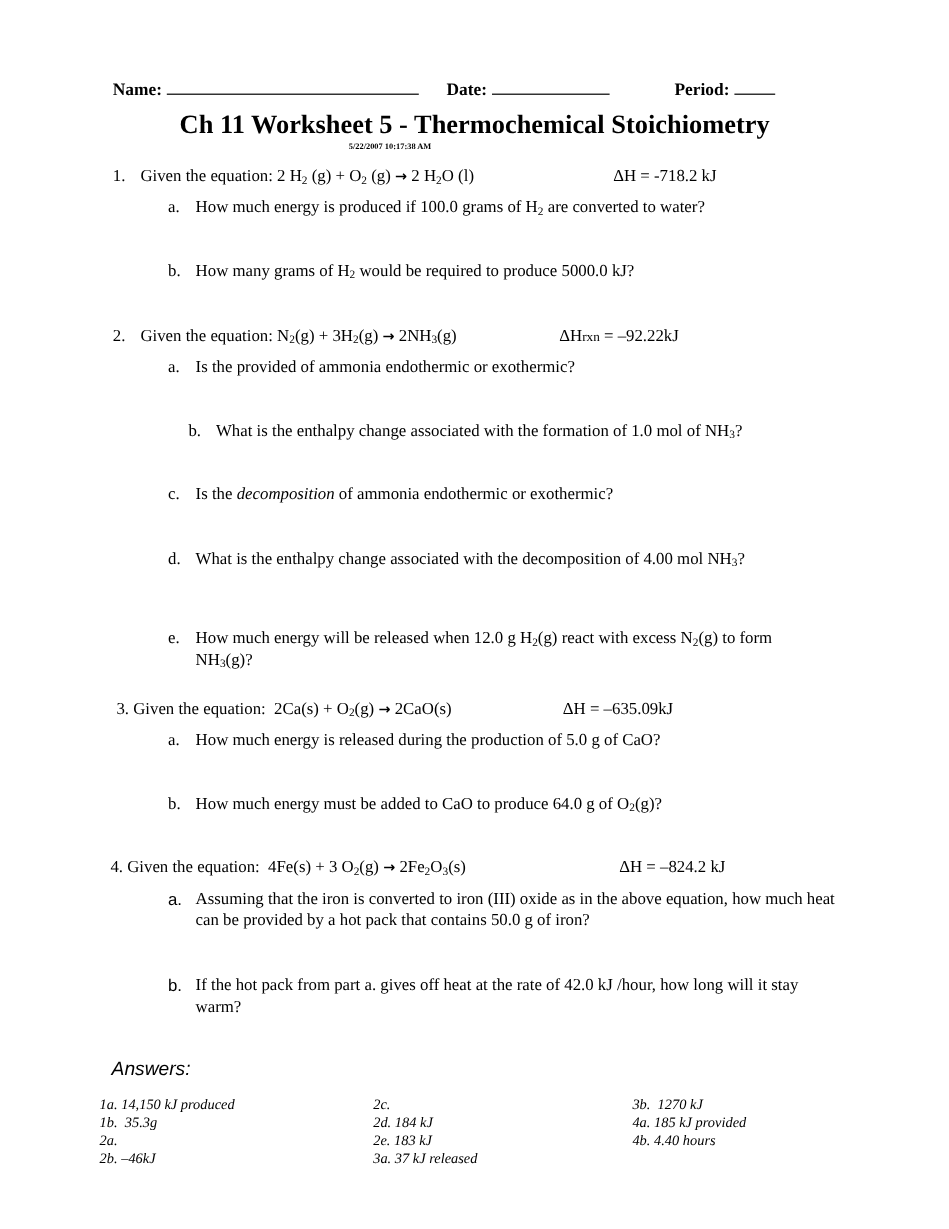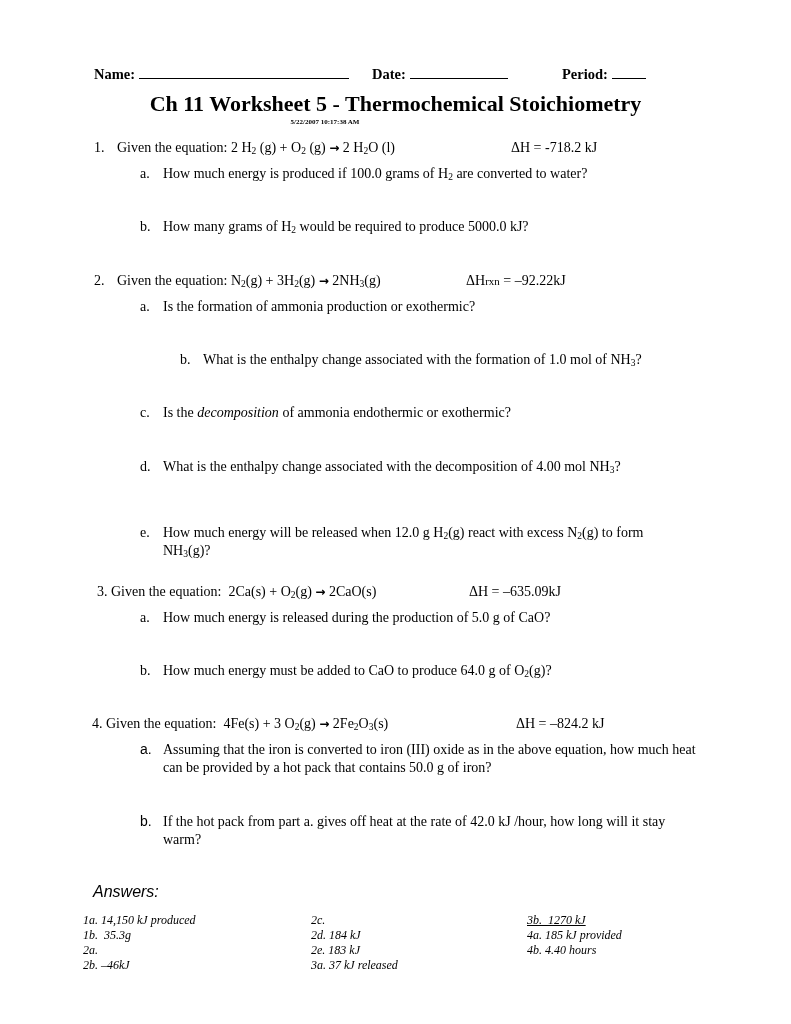--- a/index.html
+++ b/index.html
@@ -54,23 +54,23 @@
 
 <div class="abs q" style="left:94px; top:273px;">
   <span class="lbl">2.</span><span>Given the equation:</span>
   <span><span>N</span><sub>2</sub><span>(g) + 3H</span><sub>2</sub><span>(g) </span><span class="arrow">→</span> <span>2NH</span><sub>3</sub><span>(g)</span></span>
 </div>
 <div class="abs q" style="left:466px; top:273px;">
   <span>ΔH</span><span style="font-size:11px;">rxn</span><span> = –92.22kJ</span>
 </div>
 
 <div class="abs q" style="left:140px; top:299px;">
-  <span class="lbl">a.</span><span>Is the formation of ammonia production or exothermic?</span>
+  <span class="lbl">a.</span><span>Is the provided of ammonia endothermic or exothermic?</span>
 </div>
-<div class="abs q" style="left:152px; top:352px;padding-left:28px;">
+<div class="abs q" style="left:129px; top:352px;padding-left:28px;">
   <span class="lbl">b.</span><span>What is the enthalpy change associated with the formation of 1.0 mol of NH</span><sub>3</sub><span>?</span>
 </div>
 <div class="abs q" style="left:140px; top:405px;">
   <span class="lbl">c.</span><span>Is the </span><i>decomposition</i><span> of ammonia endothermic or exothermic?</span>
 </div>
 <div class="abs q" style="left:140px; top:459px;">
   <span class="lbl">d.</span><span>What is the enthalpy change associated with the decomposition of 4.00 mol NH</span><sub>3</sub><span>?</span>
 </div>
 <div class="abs q" style="left:140px; top:513px; line-height:18px;margin-top:11px;">
   <span class="lbl">e.</span><span>How much energy will be released when 12.0 g H</span><sub>2</sub><span>(g) react with excess N</span><sub>2</sub><span>(g) to form</span><br>
@@ -113,16 +113,16 @@
   <div>2a.</div>
   <div>2b. –46kJ</div>
 </div>
 <div class="abs ans" style="left:311px; top:913px;">
   <div>2c.</div>
   <div>2d. 184 kJ</div>
   <div>2e. 183 kJ</div>
   <div>3a. 37 kJ released</div>
 </div>
 <div class="abs ans" style="left:527px; top:913px;">
-  <div style="white-space:pre;text-decoration:underline;">3b.  1270 kJ</div>
+  <div style="white-space:pre;">3b.  1270 kJ</div>
   <div>4a. 185 kJ provided</div>
   <div>4b. 4.40 hours</div>
 </div>
 
 </body></html>

